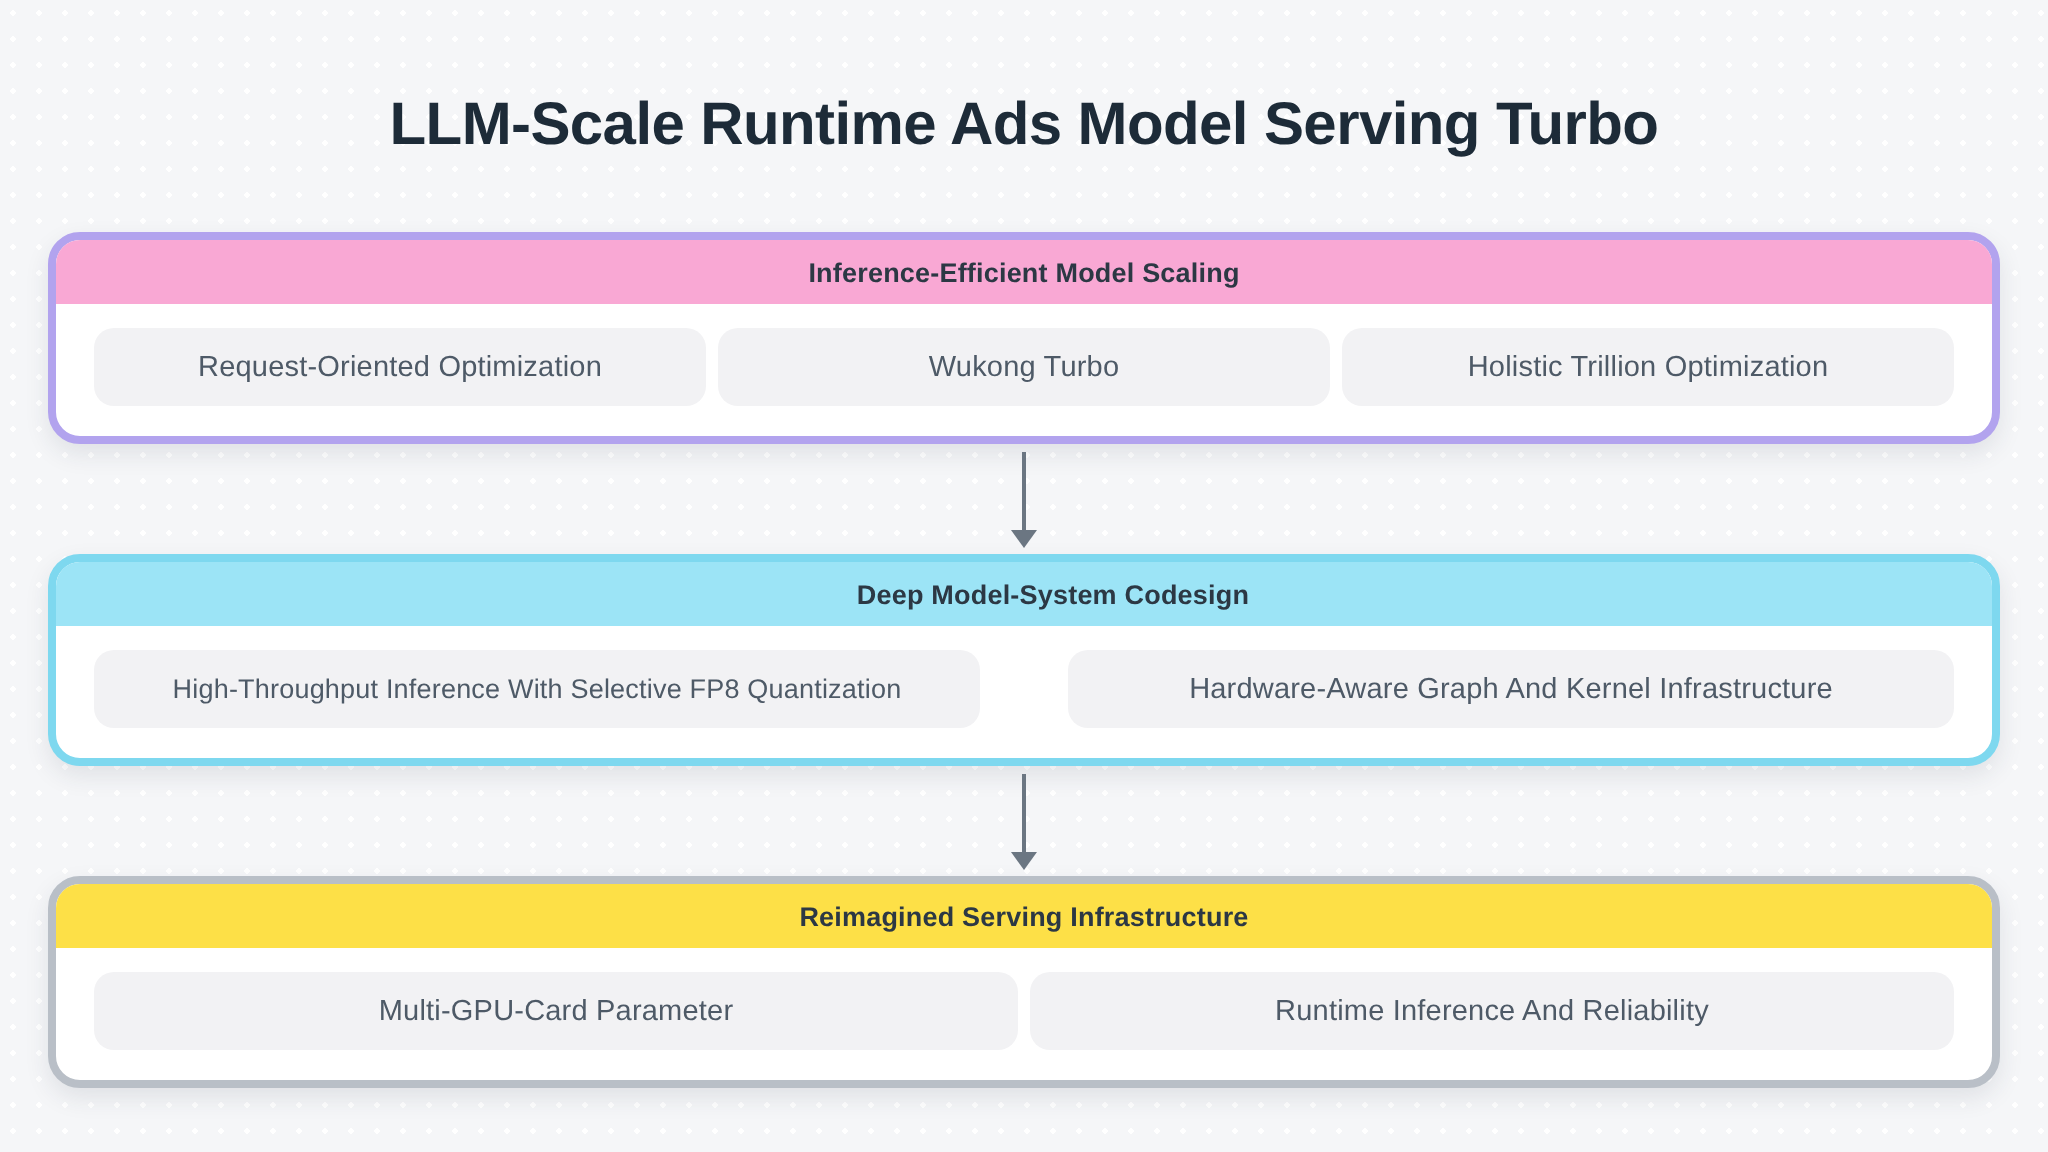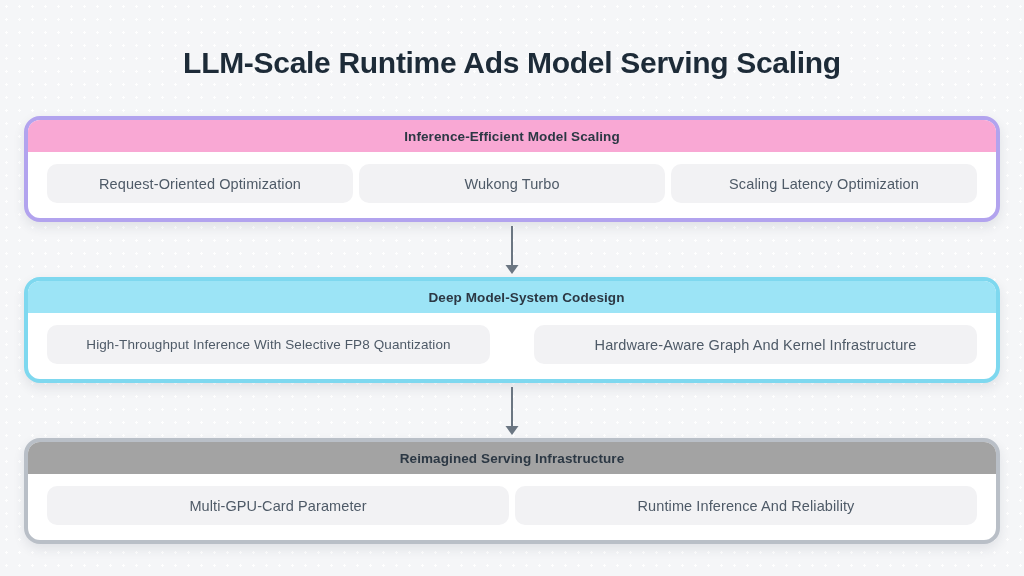--- a/index.html
+++ b/index.html
@@ -35,21 +35,21 @@
     display: flex;
     align-items: center;
     justify-content: center;
     font-size: 13.5px;
     font-weight: 700;
     color: #2c3844;
     letter-spacing: 0.1px;
   }
   .tier-1 .tier-header { background: #f9a8d4; }
   .tier-2 .tier-header { background: #9ce4f6; padding-left: 29px; }
-  .tier-3 .tier-header { background: #a3a3a3; }
+  .tier-3 .tier-header { background: #fde047; }
   .tier-body {
     display: flex;
     gap: 6px;
     padding: 12px 19px 15px 19px;
   }
   .tier-2 .tier-body { gap: 44px; }
   .pill {
     flex: 1;
     height: 39px;
     background: #f2f2f4;
@@ -69,28 +69,28 @@
     display: flex;
     align-items: center;
     justify-content: center;
   }
 </style>
 </head>
 <body>
 
 <div class="page">
 
-  <div class="title">LLM-Scale Runtime Ads Model Serving Scaling</div>
+  <div class="title">LLM-Scale Runtime Ads Model Serving Turbo</div>
 
   <div class="tier tier-1">
     <div class="tier-header">Inference-Efficient Model Scaling</div>
     <div class="tier-body">
       <div class="pill pill-0">Request-Oriented Optimization</div>
       <div class="pill pill-1">Wukong Turbo</div>
-      <div class="pill pill-2">Scaling Latency Optimization</div>
+      <div class="pill pill-2">Holistic Trillion Optimization</div>
     </div>
   </div>
 
   <div class="arrow-wrap">
     <svg width="20" height="50" viewBox="0 0 20 50">
       <line x1="10" y1="1" x2="10" y2="42" stroke="#6b7682" stroke-width="2"></line>
       <polygon points="10,49 3.5,40 16.5,40" fill="#6b7682"></polygon>
     </svg>
   </div>
 

